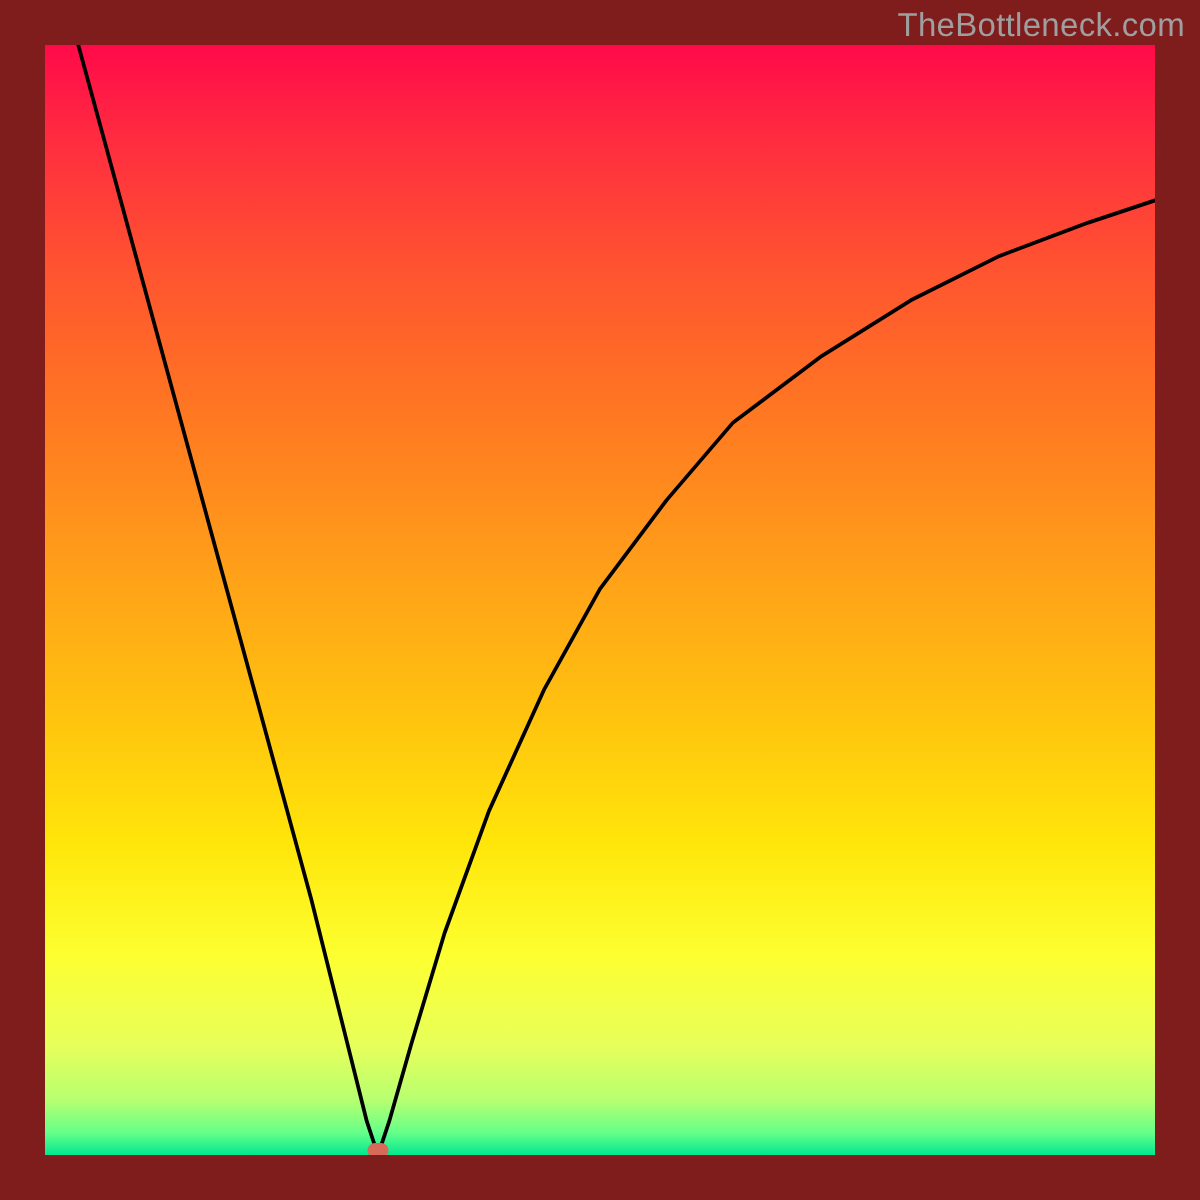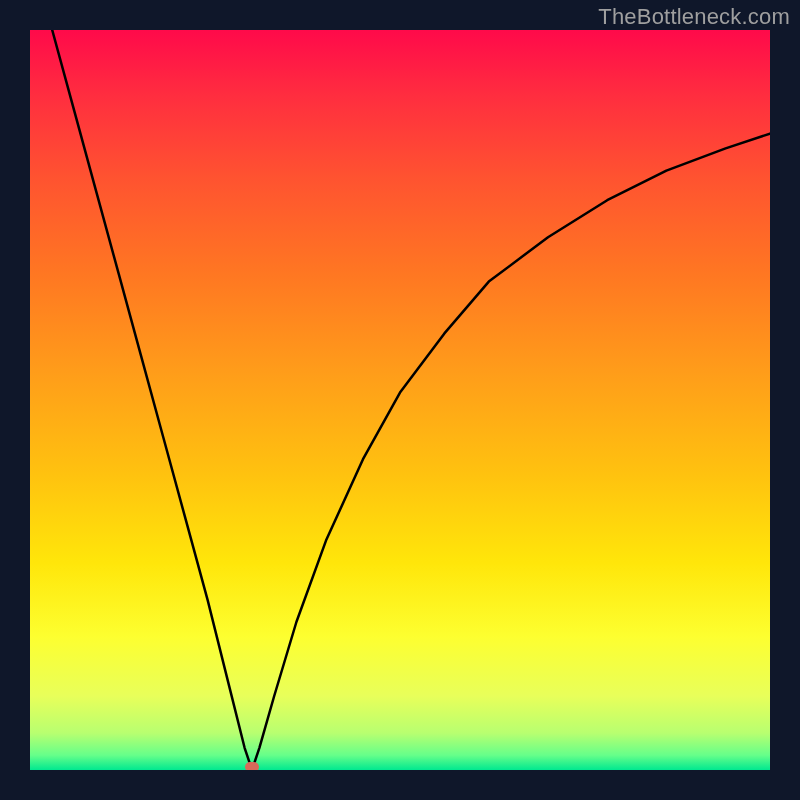--- a/index.html
+++ b/index.html
@@ -10,21 +10,21 @@
     height: 800px;
     position: relative;
     font-family: Arial, Helvetica, sans-serif;
   }
   .frame {
     position: absolute;
     top: 0;
     left: 0;
     width: 800px;
     height: 800px;
-    background: #0f172a;
+    background: #7f1d1d;
   }
   .plot-area {
     position: absolute;
     left: 30px;
     top: 30px;
     width: 740px;
     height: 740px;
     overflow: hidden;
   }
   .gradient {

